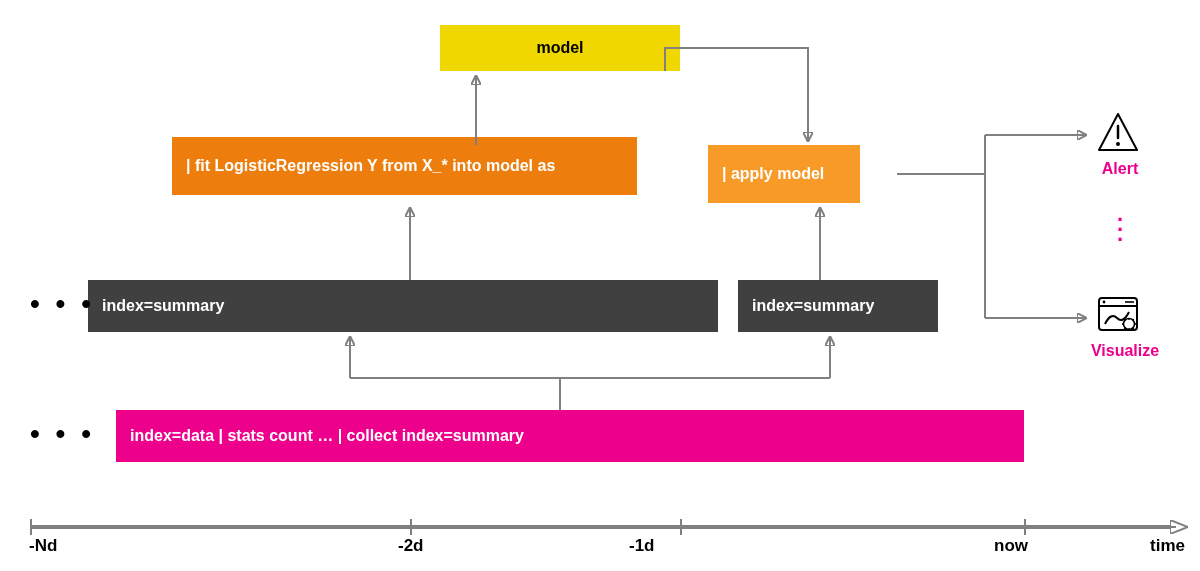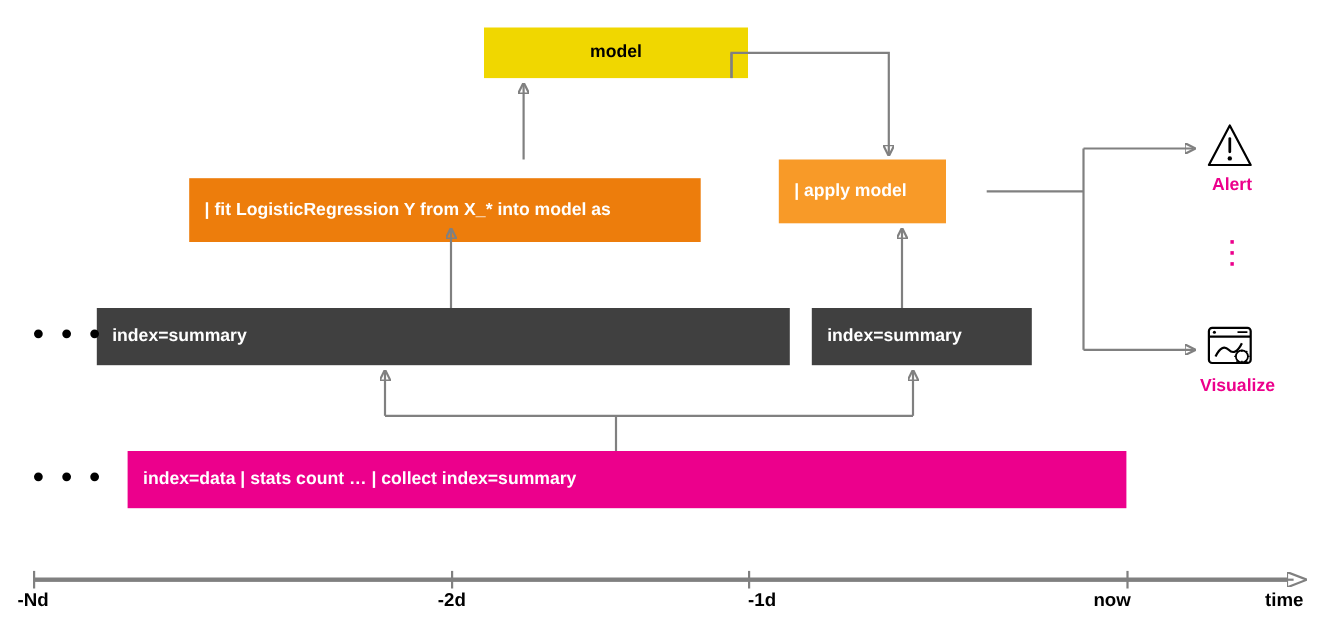--- a/index.html
+++ b/index.html
@@ -93,21 +93,21 @@
     height: 46px;
   }
 </style>
 </head>
 <body>
 
 <div class="box model" style="left:440px; top:25px; width:240px; height:46px;">
   <span>model</span>
 </div>
 
-<div class="box fit" style="left:172px; top:162px; width:465px; height:58px;text-align:right;">
+<div class="box fit" style="left:172px; top:137px; width:465px; height:58px;text-align:right;">
   <span>| fit LogisticRegression Y from X_* into model as</span>
 </div>
 
 <div class="box apply" style="left:708px; top:145px; width:152px; height:58px;">
   <span>| apply model</span>
 </div>
 
 <div class="box sum" style="left:88px; top:280px; width:630px; height:52px;">
   <span>index=summary</span>
 </div>
@@ -182,17 +182,17 @@
   </svg>
 </div>
 <div class="out-label" style="left:1085px; top:342px; width:80px;">Visualize</div>
 
 <div class="axis">
   <div class="tick" style="left:0px;"></div>
   <div class="tick" style="left:380px;"></div>
   <div class="tick" style="left:650px;"></div>
   <div class="tick" style="left:994px;"></div>
 </div>
-<div class="ticklbl" style="left:16px;">-Nd</div>
+<div class="ticklbl" style="left:29px;">-Nd</div>
 <div class="ticklbl" style="left:398px;">-2d</div>
-<div class="ticklbl" style="left:680px;">-1d</div>
+<div class="ticklbl" style="left:629px;">-1d</div>
 <div class="ticklbl" style="left:994px;">now</div>
 <div class="ticklbl" style="left:1150px;">time</div>
 
 </body></html>

